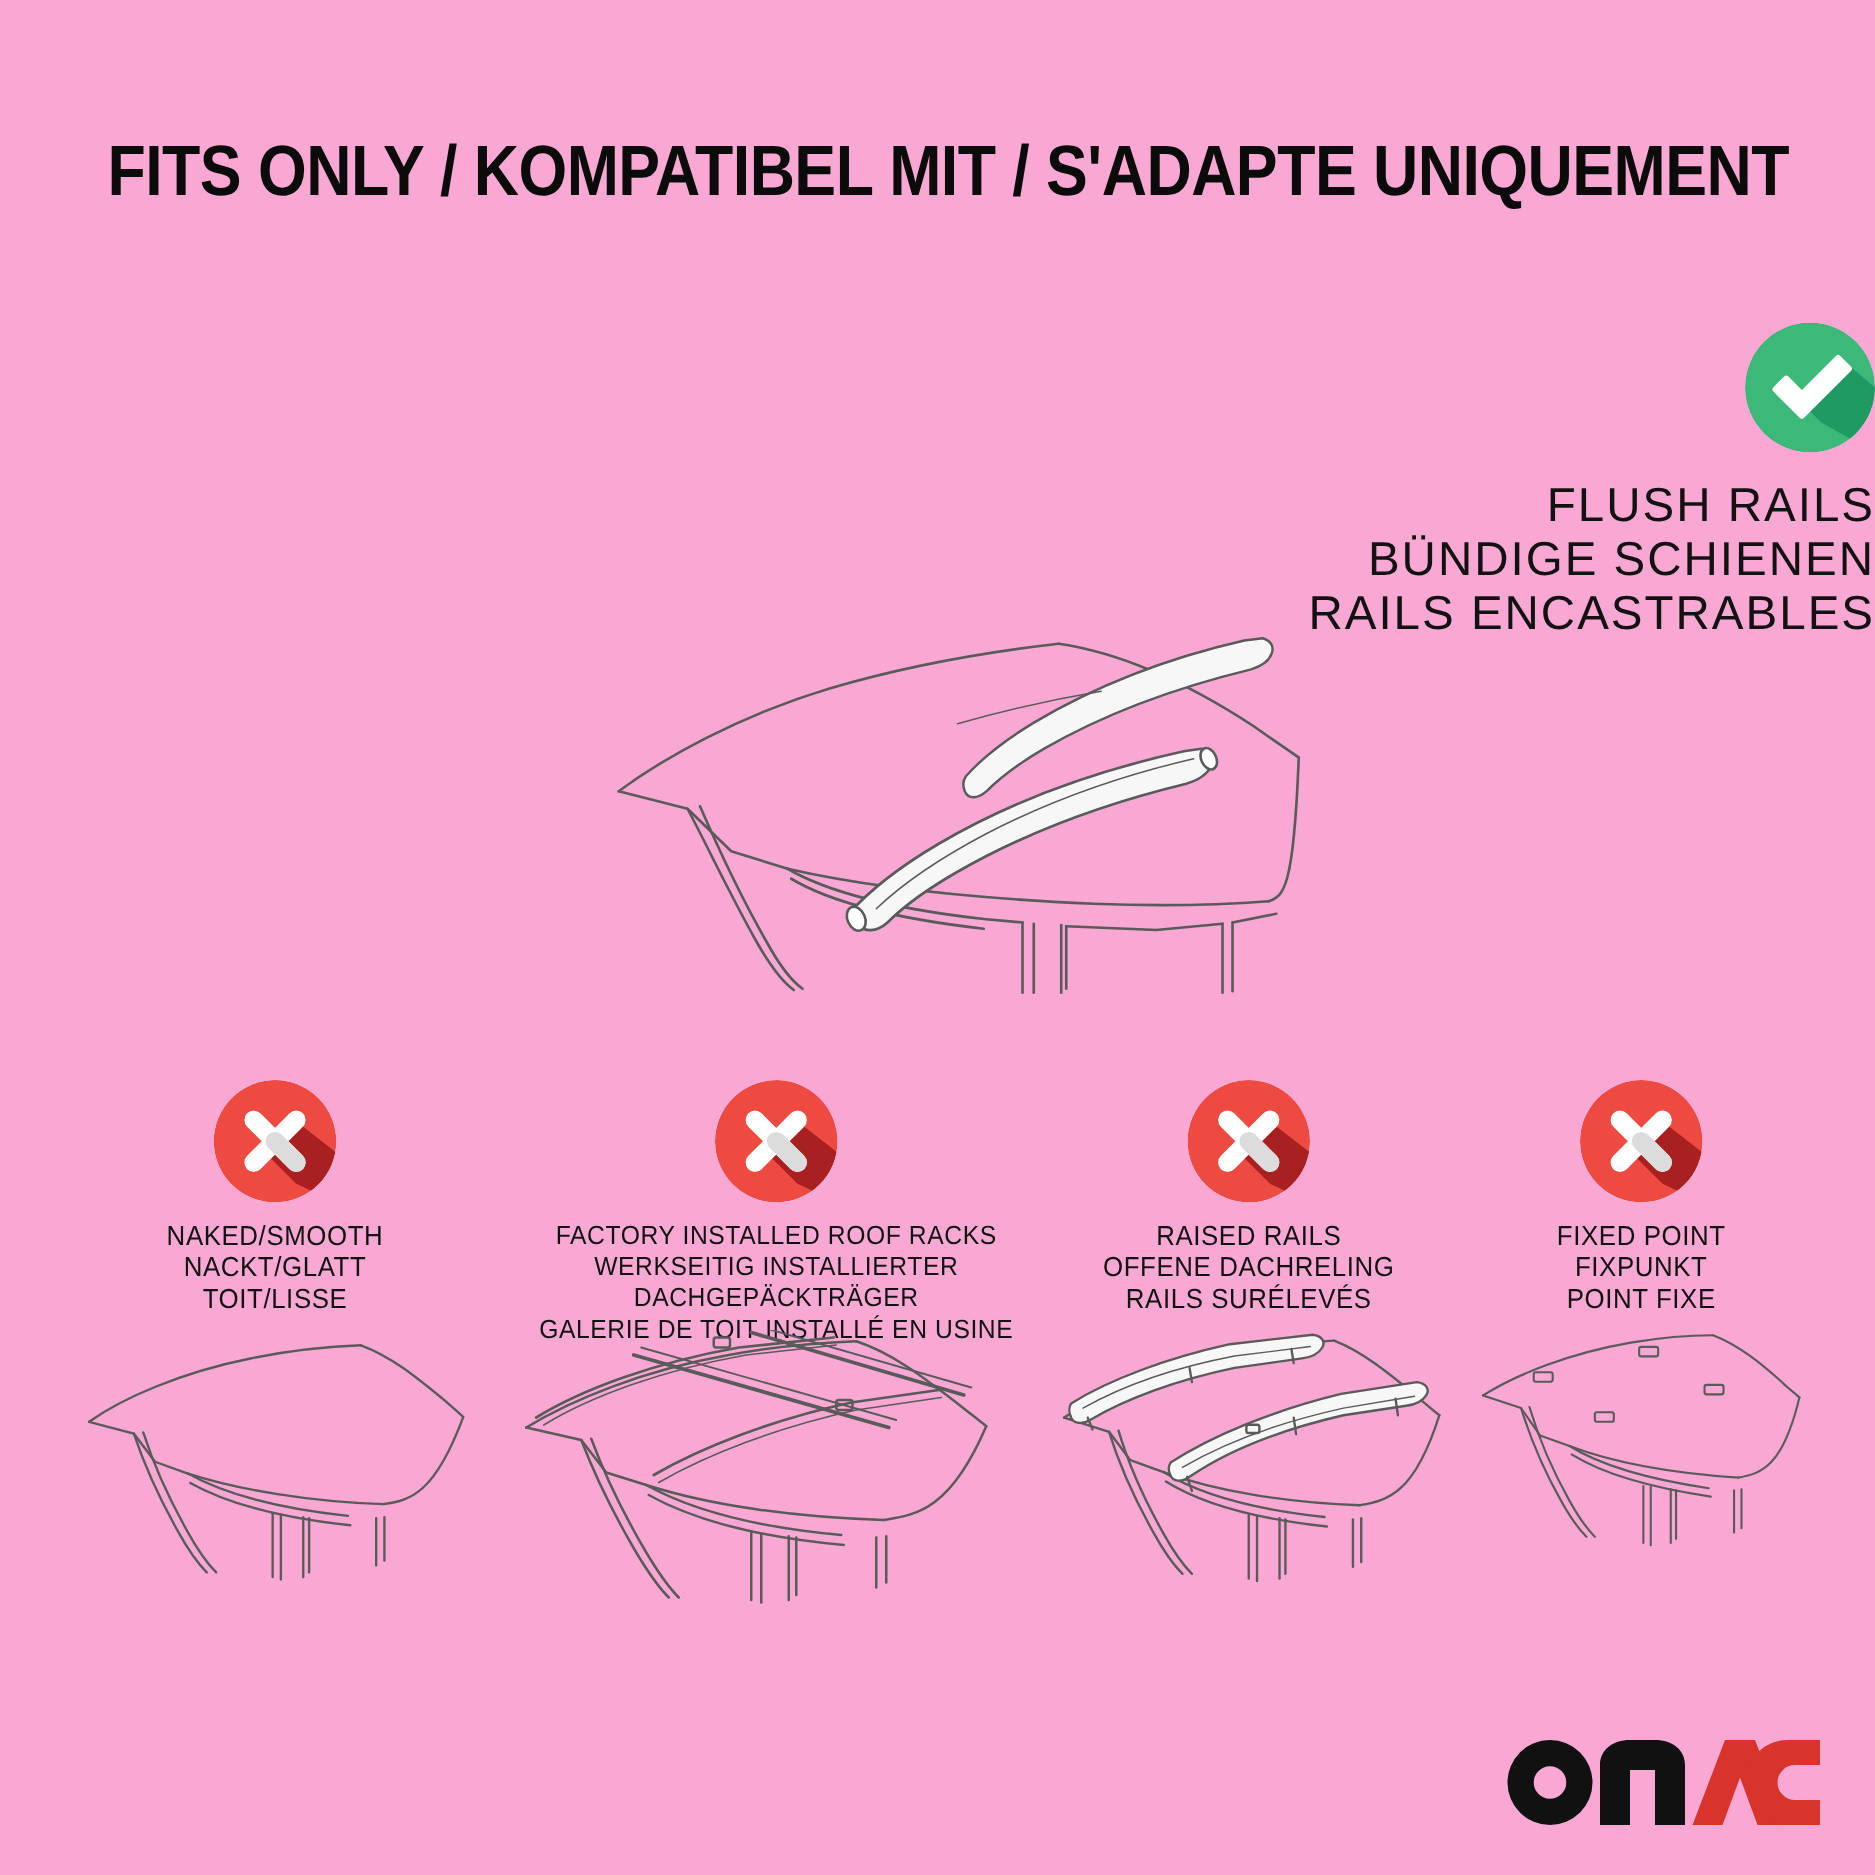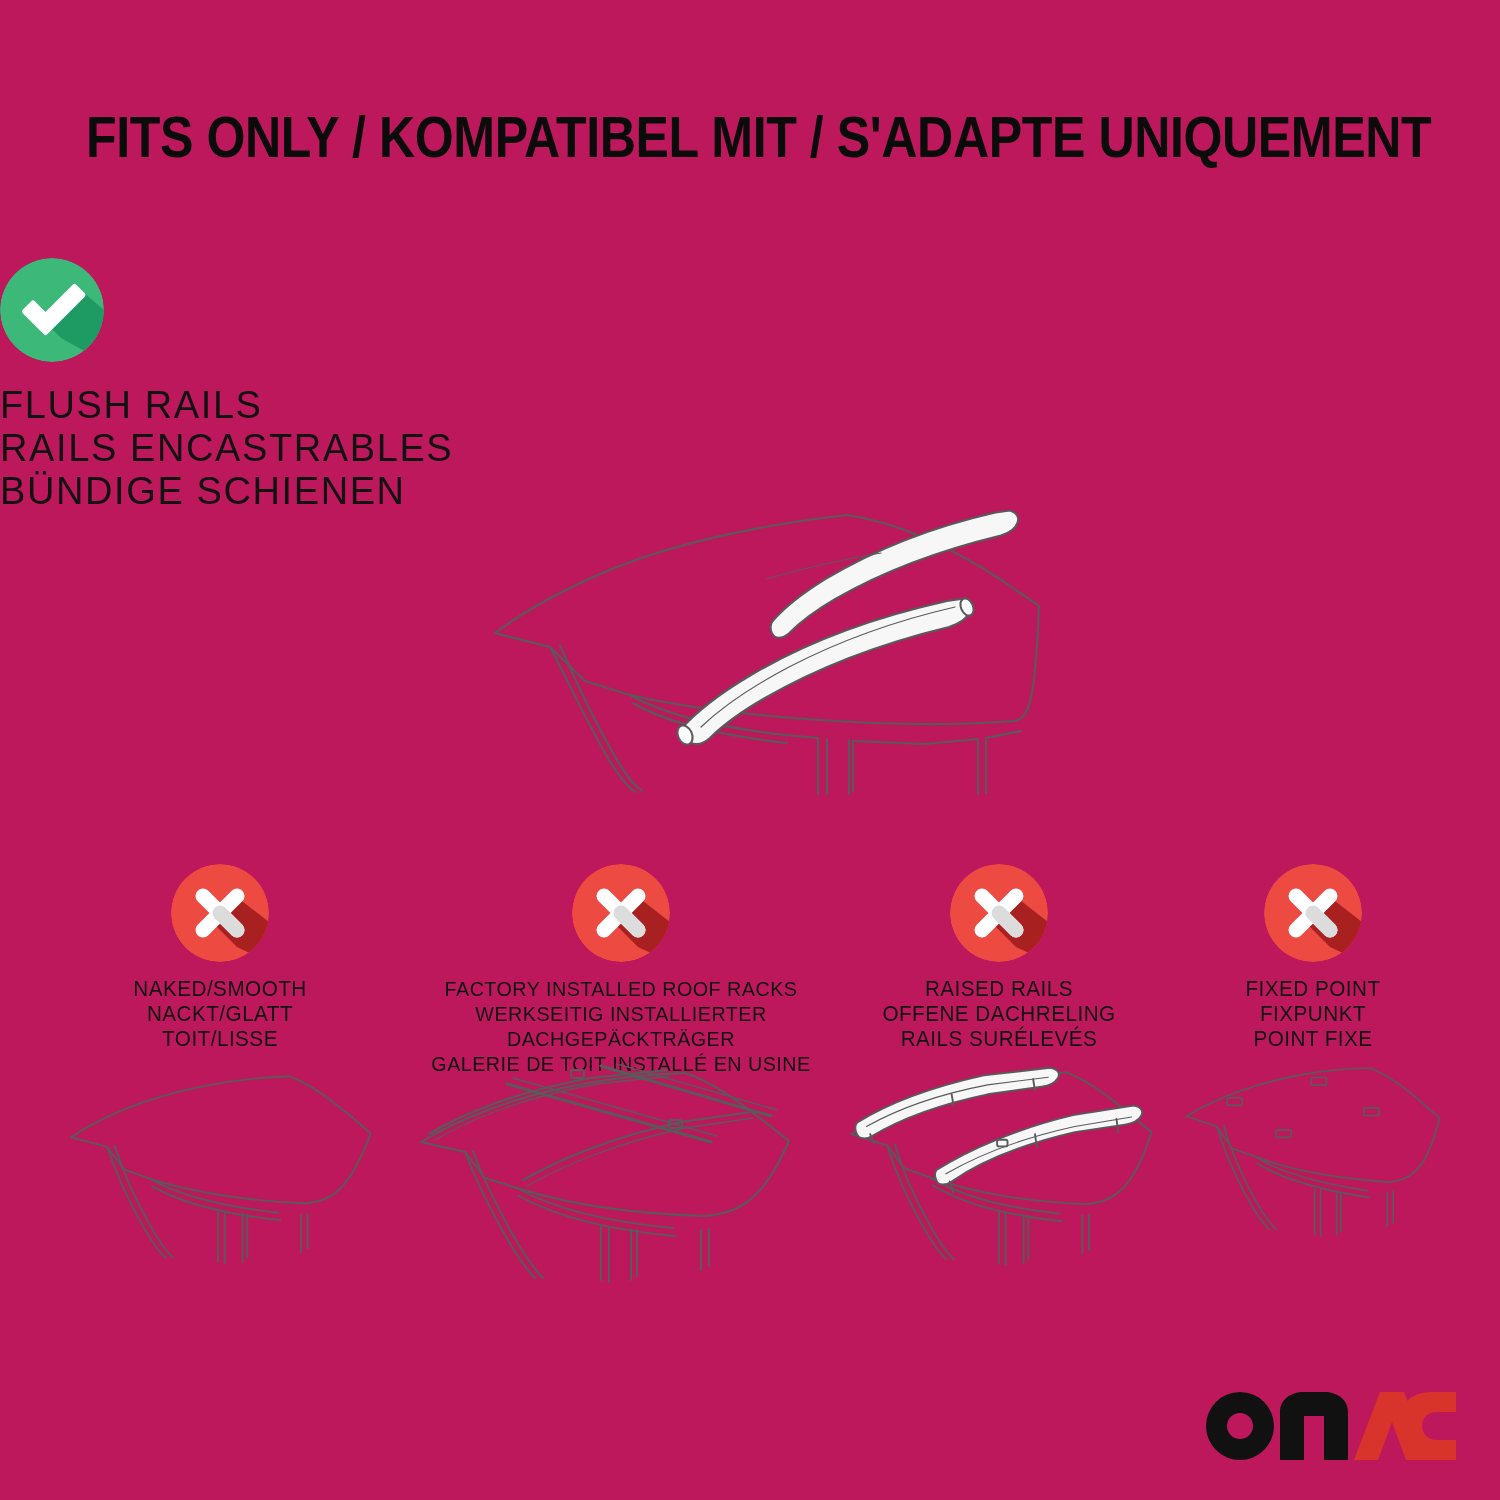--- a/index.html
+++ b/index.html
@@ -7,21 +7,21 @@
     padding: 0;
     background: #ffffff;
   }
   body {
     font-family: "Liberation Sans", sans-serif;
   }
   #page {
     position: relative;
     width: 1500px;
     height: 1500px;
-    background: #be185d;
+    background: #f9a8d4;
     overflow: hidden;
   }
 
   
   .title {
     position: absolute;
     left: 86px;
     top: 106px;
     width: 1340px;
     font-family: "Liberation Sans", sans-serif;
@@ -34,21 +34,21 @@
     transform-origin: left center;
     white-space: nowrap;
   }
 
   
   .ok-block {
     position: absolute;
     left: 0;
     top: 258px;
     width: 1500px;
-    text-align: left;
+    text-align: right;
   }
   .badge {
     position: relative;
     display: inline-block;
     width: 104px;
     height: 104px;
     border-radius: 50%;
     overflow: hidden;
     vertical-align: top;
   }
@@ -156,22 +156,22 @@
 
           <path d="M44 63 L61 80 L104 104 L104 52 L78 30 Z" fill="#1E9B63"></path>
 
           <path d="M24.5 53.5 L33 45 L45.5 57.5 L74.5 28.5 L83 37 L45.5 74.5 Z" fill="#FFFFFF" stroke="#FFFFFF" stroke-width="5" stroke-linejoin="round"></path>
         </g>
       </svg>
     </div>
 
     <div class="ok-text">
       <div>FLUSH RAILS</div>
+      <div>BÜNDIGE SCHIENEN</div>
       <div>RAILS ENCASTRABLES</div>
-      <div>BÜNDIGE SCHIENEN</div>
     </div>
   </div>
 
   <div class="hero-img">
     <svg viewBox="0 0 600 300" width="600" height="300" aria-hidden="true">
       <g fill="none" stroke="#5A5A5A" stroke-width="2.1" stroke-linecap="round" stroke-linejoin="round">
 
         <path d="M40 138 C75 112 135 78 208 56 C272 37 330 27 392 20"></path>
         <path d="M392 20 C440 27 490 48 548 86 C562 96 574 104 584 111"></path>
         <path d="M40 138 L95 152 L130 186 L175 200"></path>

